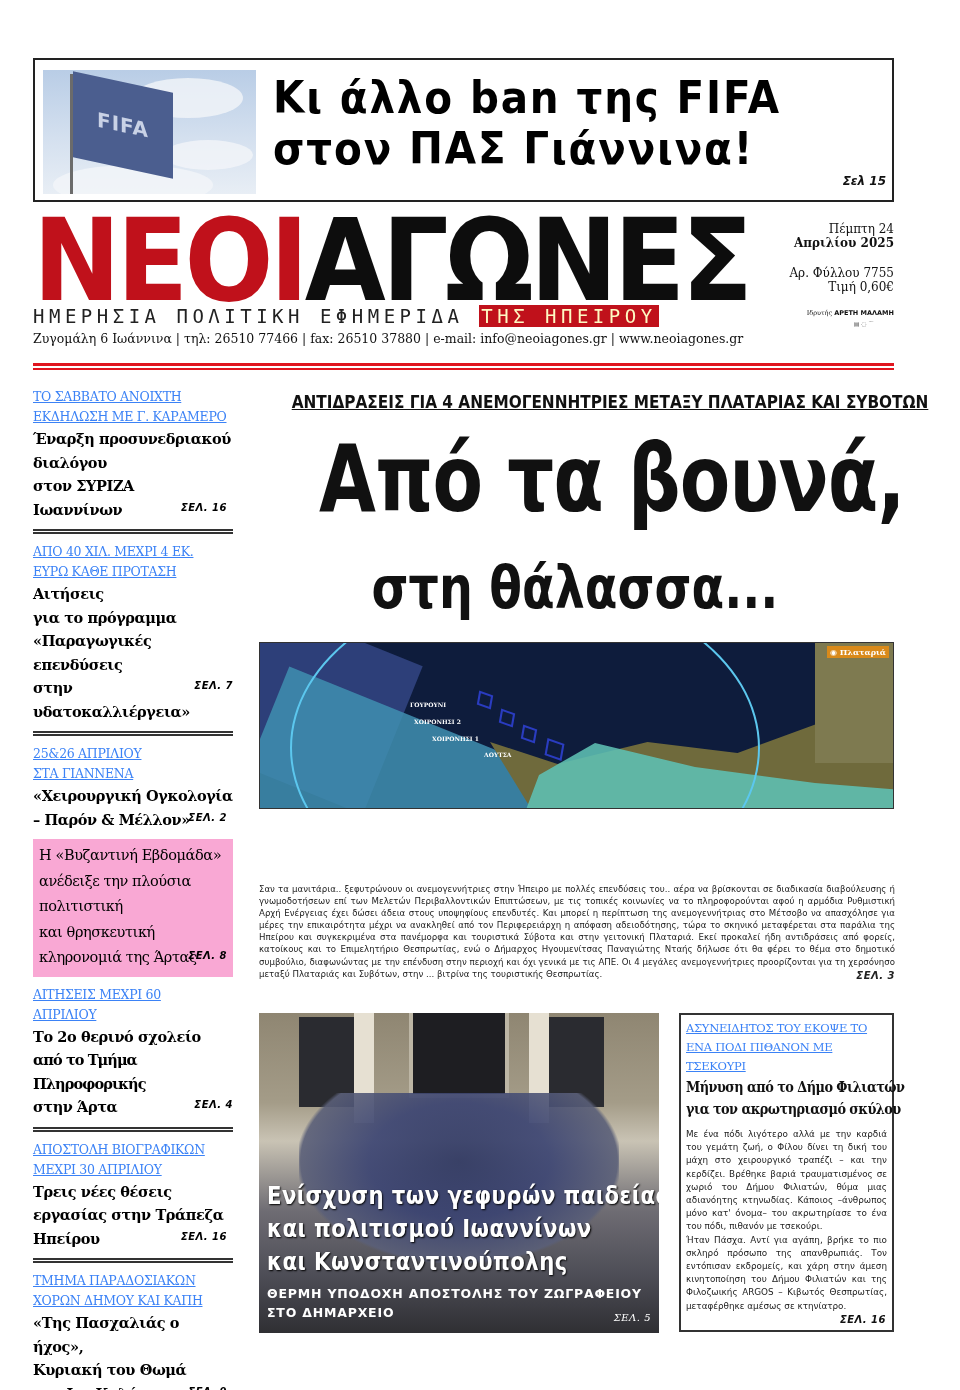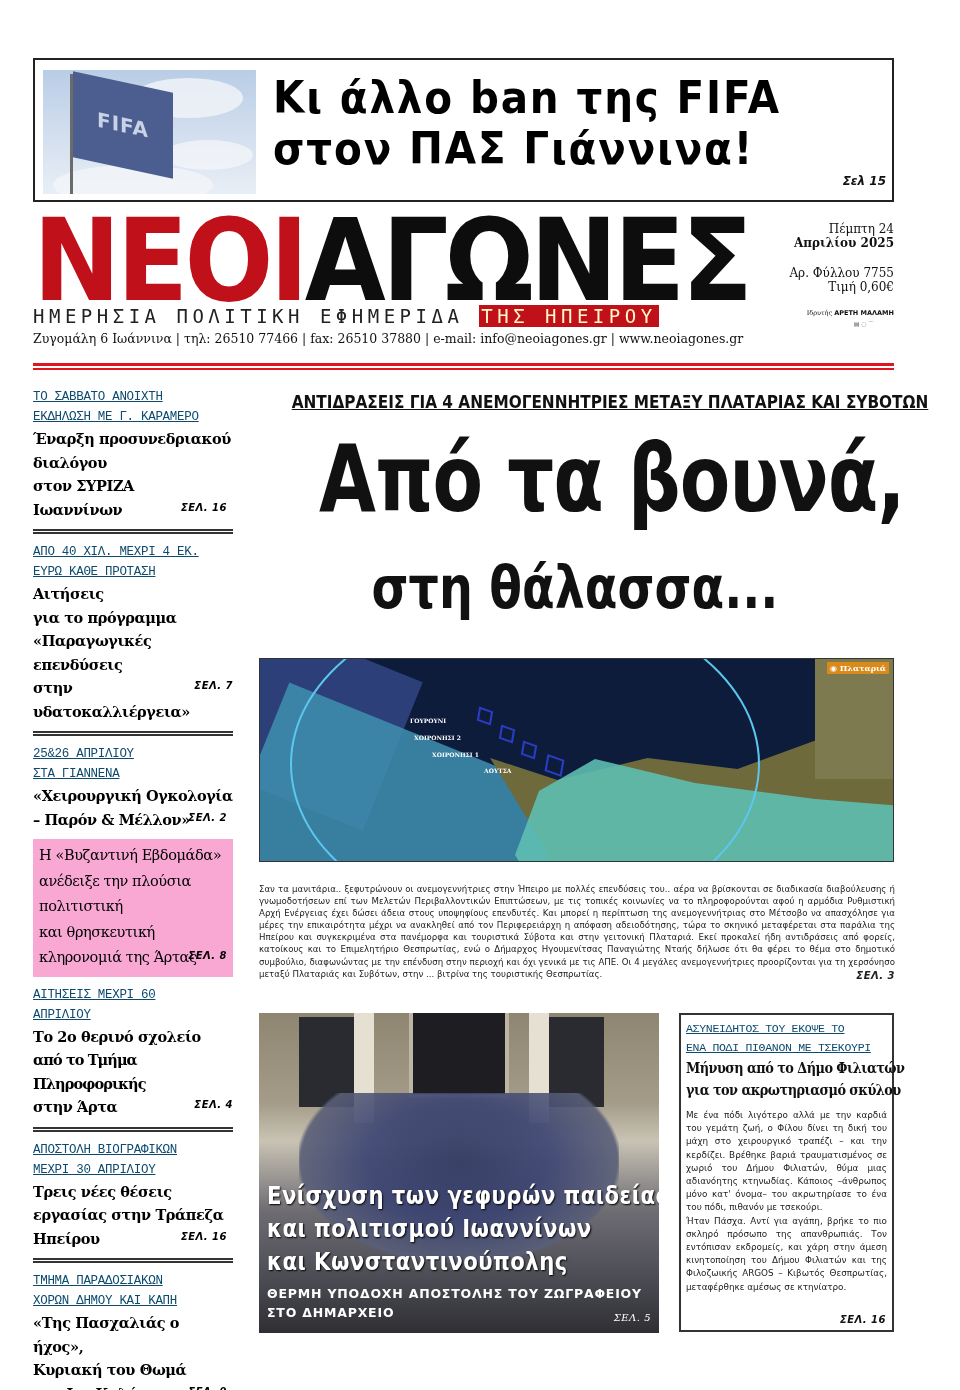--- a/index.html
+++ b/index.html
@@ -38,39 +38,39 @@
   .issue .founder { font-size: 6.5px; margin-top: 15px; }
   .issue .founder b { font-family: "DejaVu Sans", sans-serif; }
   .issue .mini { font-size: 6px; color:#555; text-align: center; margin-left: 60px; margin-top: 3px; }
 
   .redrule { position: absolute; left: 33px; top: 363px; width: 861px; height: 7px;
     border-top: 3px solid #e0151f; border-bottom: 2px solid #e0151f; }
 
   
   .sidebar { position: absolute; left: 33px; top: 387px; width: 200px; }
   .sb-item { position: relative; }
-  .kicker { font-size: 12.5px; line-height: 20px; text-decoration: underline; color: #0c4a6e; letter-spacing: -0.3px; font-family: Liberation Mono, monospace; }
+  .kicker { font-size: 12.5px; line-height: 20px; text-decoration: underline; color: #3b82f6; letter-spacing: -0.3px; }
   .sb-head { font-size: 14.5px; line-height: 23.5px; font-weight: bold; color: #000; letter-spacing: -0.4px; }
   .sel { font: bold italic 10px "DejaVu Sans", sans-serif; position: absolute; right: 6px; letter-spacing: 0.5px; }
   .dbl { height: 5px; border-top: 2px solid #333; border-bottom: 2px solid #333; margin: 8px 0 8px 0; }
   .grey-box { background: #f9a8d4; padding: 4px 6px 6px 6px; margin: 8px 0 8px 0; position: relative; }
   .grey-box .sb-head { font-weight: normal; font-size: 14.5px; line-height: 25.5px; }
 
   
   .main-kicker { position: absolute; left: 260px; top: 392px; width: 634px; text-align: center;
     font-family: "DejaVu Sans", sans-serif; font-weight: bold; font-size: 17px; text-decoration: underline;
     letter-spacing: 0px; transform: scaleX(0.9); white-space: nowrap; }
   .main-title1 { position: absolute; left: 255px; top: 425px; width: 640px; text-align: center;
     font-family: "DejaVu Sans", sans-serif; font-weight: bold; font-size: 92px; line-height: 110px;
     transform: scaleX(0.8); letter-spacing: -1px; white-space: nowrap; }
   .main-title2 { position: absolute; left: 255px; top: 548px; width: 640px; text-align: center;
     font-family: "DejaVu Sans", sans-serif; font-weight: bold; font-size: 58px; line-height: 80px;
     transform: scaleX(0.82); white-space: nowrap; }
 
-  .map { position: absolute; left: 259px; top: 658px; width: 635px; height: 204px; border: 1px solid #333; overflow: hidden;
+  .map { position: absolute; left: 259px; top: 642px; width: 635px; height: 167px; border: 1px solid #333; overflow: hidden;
     background: #0e1c3c; }
   .map .sea-left { position: absolute; left: -40px; top: 80px; width: 360px; height: 300px; background: #3f8fb0; transform: rotate(22deg); opacity:.85; }
   .map .sea-band { position: absolute; left: -60px; top: -20px; width: 200px; height: 160px; background: #3b4f93; transform: rotate(22deg); opacity:.7; }
   .map .land { position: absolute; left: 230px; top: 55px; width: 450px; height: 220px; background: #6f6a3c;
     clip-path: polygon(0% 20%, 15% 30%, 35% 20%, 55% 25%, 75% 10%, 100% 0%, 100% 100%, 20% 100%, 12% 60%); }
   .map .land2 { position: absolute; left: 555px; top: 0px; width: 90px; height: 120px; background: #7e7a50; }
   .map .teal { position: absolute; left: 255px; top: 100px; width: 400px; height: 160px; background: #5fc0b4; opacity: .88;
     clip-path: polygon(6% 20%, 20% 0%, 45% 15%, 75% 25%, 100% 30%, 100% 100%, 10% 100%, 0% 60%); }
   .map .circle { position: absolute; left: 30px; top: -60px; width: 470px; height: 330px; border: 2px solid #5cc7ee; border-radius: 50%; }
   .map .plot { position: absolute; width: 14px; height: 14px; border: 2px solid #2a3cc0; transform: skew(-10deg, 20deg); }

